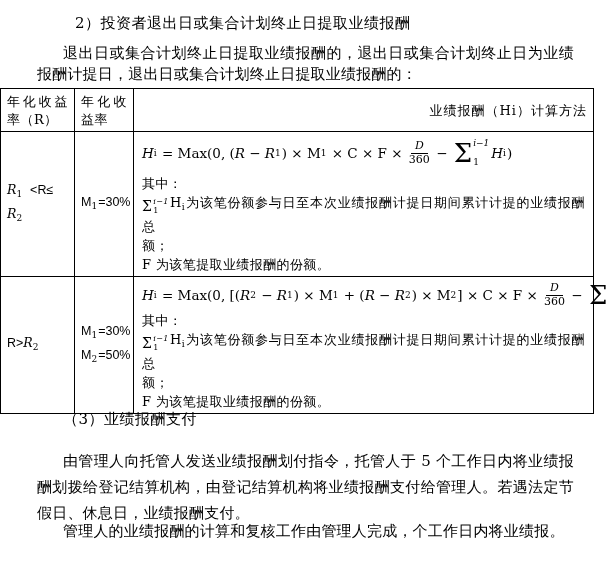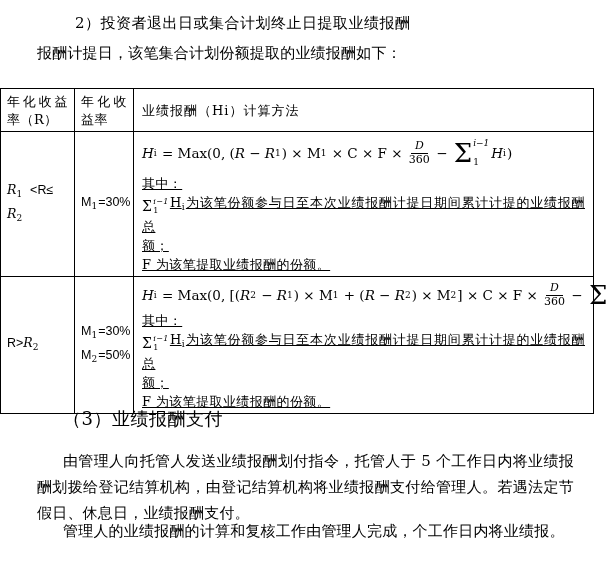--- a/index.html
+++ b/index.html
@@ -1,21 +1,21 @@
 <!DOCTYPE html>
 <html><head>
 <meta charset="utf-8">
 <style>
   html,body { margin:0; padding:0; background:#fff; }
   .page {
     position:relative; width:609px; height:568px; background:#ffffff;
     font-family:"DejaVu Serif", serif; color:#000; overflow:hidden;
   }
   .h2 { position:absolute; left:75px; top:13px; font-size:15px; line-height:20px; letter-spacing:0.5px; }
-  .h3 { position:absolute; left:63px; top:409px; font-size:18px; line-height:20px; letter-spacing:0.5px;text-align:right; }
+  .h3 { position:absolute; left:63px; top:409px; font-size:15px; line-height:20px; letter-spacing:0.5px;text-align:right; }
 
   .para { position:absolute; left:37px; width:537px; }
   .para1 { top:43px; }
   .para2 { top:448px; }
   .para3 { top:521px; }
   .pl { font-size:15px; line-height:21px; letter-spacing:0.2px; }
   .para2 .pl { line-height:26px; }
   .pl.indent { text-indent:26px; }
   .pl.just { text-align:justify; text-align-last:justify; }
 
@@ -23,32 +23,32 @@
     position:absolute; left:0; top:88px; width:593px;
     border-collapse:collapse; table-layout:fixed;
   }
   .fee-table td, .fee-table th { border:1px solid #000; font-weight:normal; }
   .tr-head { height:41px; }
   .tr-r1 { height:33px; }
   .tr-r2 { height:125px; }
   .tr-r3 { height:112px; }
 
   th { font-size:13px; vertical-align:top; padding:4px 6px 2px 6px; text-align:justify; letter-spacing:0.5px; }
-  th.c-method { vertical-align:middle; text-align:left; padding-left:8px; letter-spacing:1px; }
+  th.c-method { vertical-align:middle; text-align:right; padding-left:8px; letter-spacing:1px; }
 
   td.c-range, td.c-ratio { vertical-align:middle; padding:2px 3px 2px 6px; font-size:12.5px; line-height:20px; }
   .c-range .seg-txt, .c-ratio .seg-txt { font-family:"Liberation Sans", sans-serif; }
   .seg-var { font-family:"DejaVu Serif", serif; font-style:italic; }
   .seg-sub { font-size:9px; vertical-align:-3px; padding-right:1px; }
 
   td.c-method { vertical-align:top; padding:5px 8px 2px 8px; }
   .tr-r1 td.c-method { vertical-align:middle; padding-top:0; padding-bottom:0; }
   .tr-r3 td.c-method { padding-top:2px; }
 
-  .line.cn { font-size:13px; line-height:19px; letter-spacing:0.4px;text-decoration:underline; }
+  .line.cn { font-size:13px; line-height:19px; letter-spacing:0.4px; }
   .line.cn.just { text-align:justify; text-align-last:justify; }
   .line.math {
     display:flex; align-items:center; min-height:32px;
     font-size:13.5px; white-space:pre;
   }
   .tr-r2 .line.math { margin-bottom:5px; }
   .tr-r1 .line.math { min-height:20px; }
   .line.math.b { font-weight:bold; }
   .math .seg-txt, .math .seg-var { white-space:pre; }
 
@@ -66,21 +66,22 @@
   .isum .ssub { font-style:normal; }
 </style>
 </head>
 <body>
 
 <div class="page">
 
   <div class="h2">2）投资者退出日或集合计划终止日提取业绩报酬</div>
 
   <div class="para para1">
-    <div class="pl">报酬计提日，该笔集合计划份额提取的业绩报酬如下：</div>
+    <div class="pl indent just">退出日或集合计划终止日提取业绩报酬的，退出日或集合计划终止日为业绩</div>
+    <div class="pl">报酬计提日，退出日或集合计划终止日提取业绩报酬的：</div>
   </div>
 
   <table class="fee-table">
     <colgroup>
       <col style="width:74px">
       <col style="width:59px">
       <col style="width:460px">
     </colgroup>
     <tbody>
       <tr class="tr-head">

